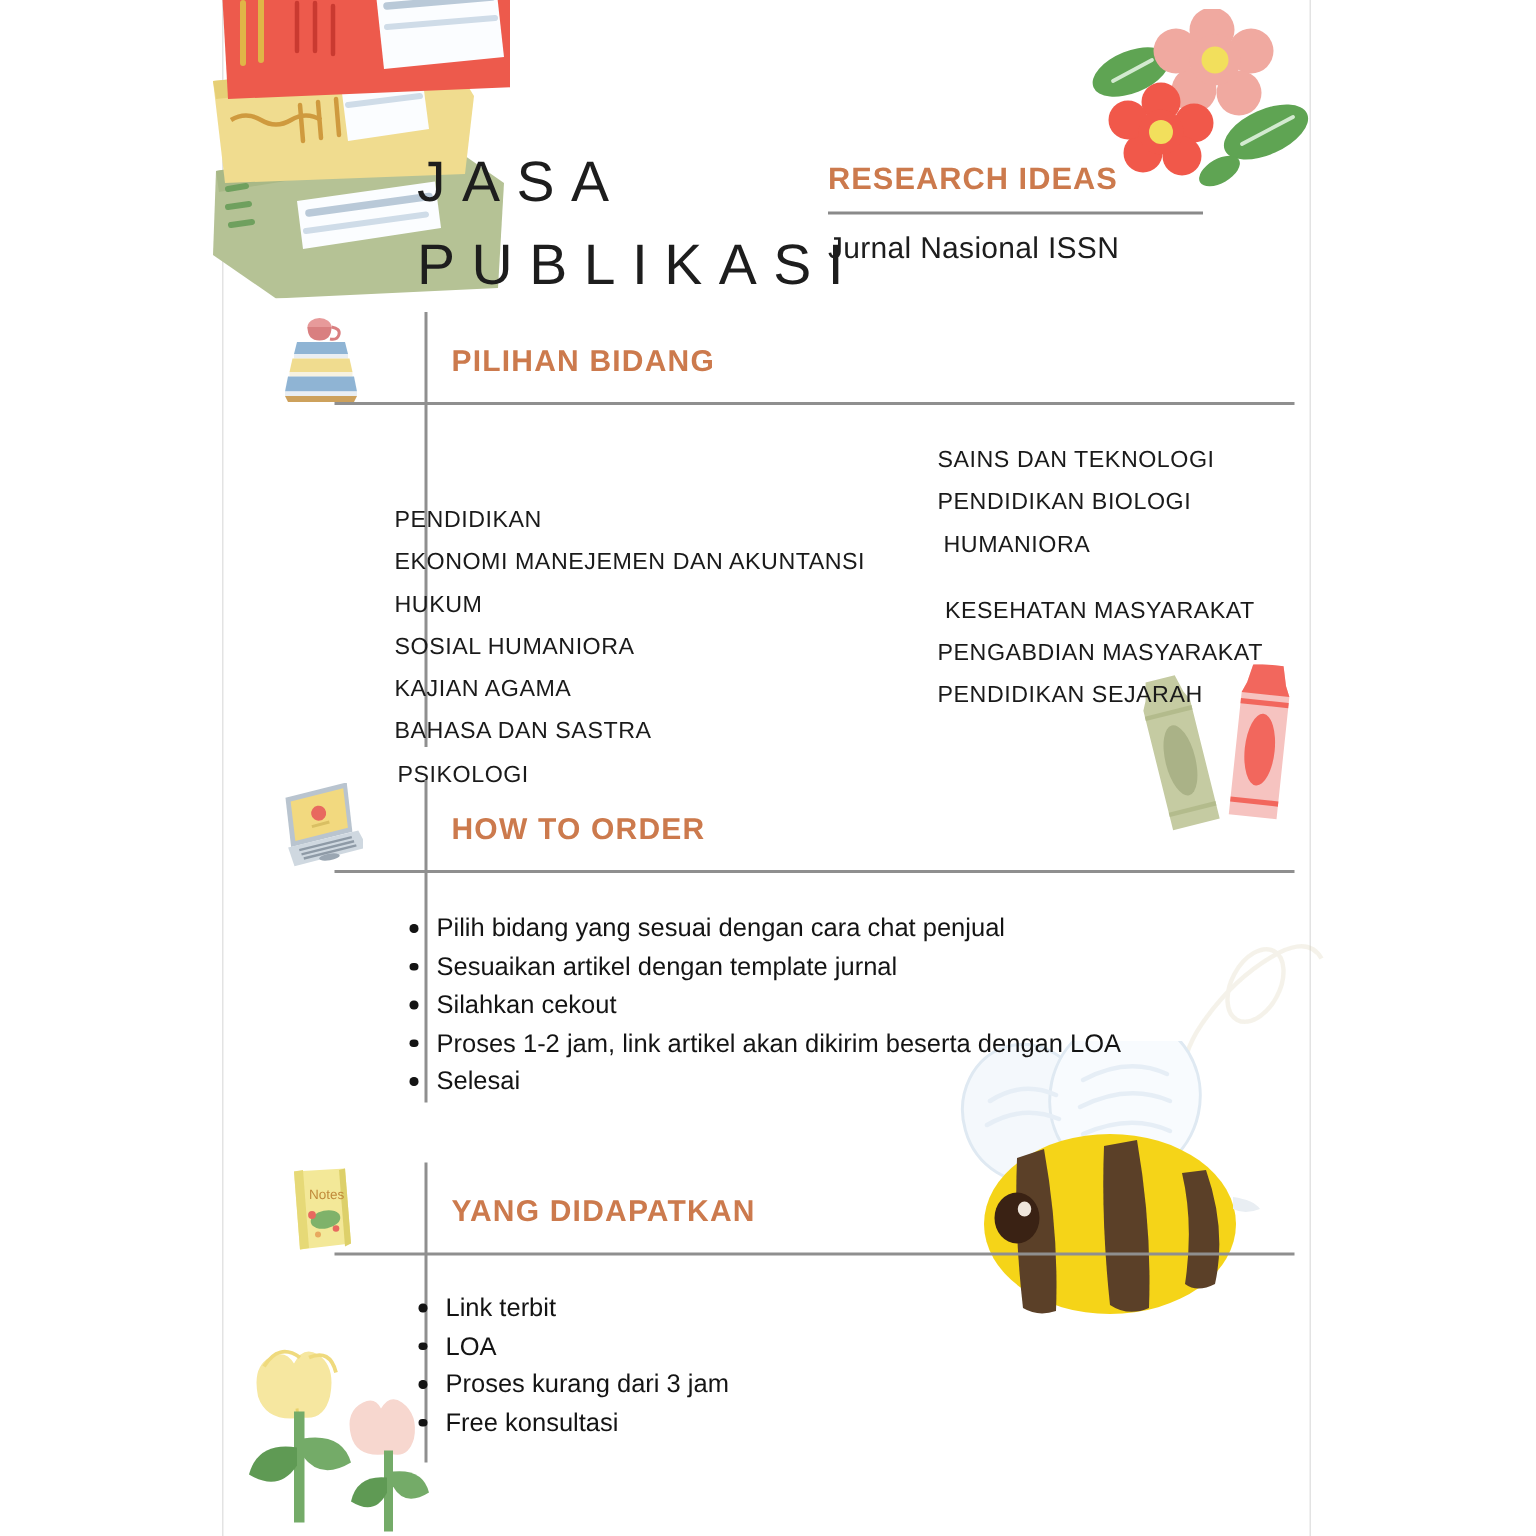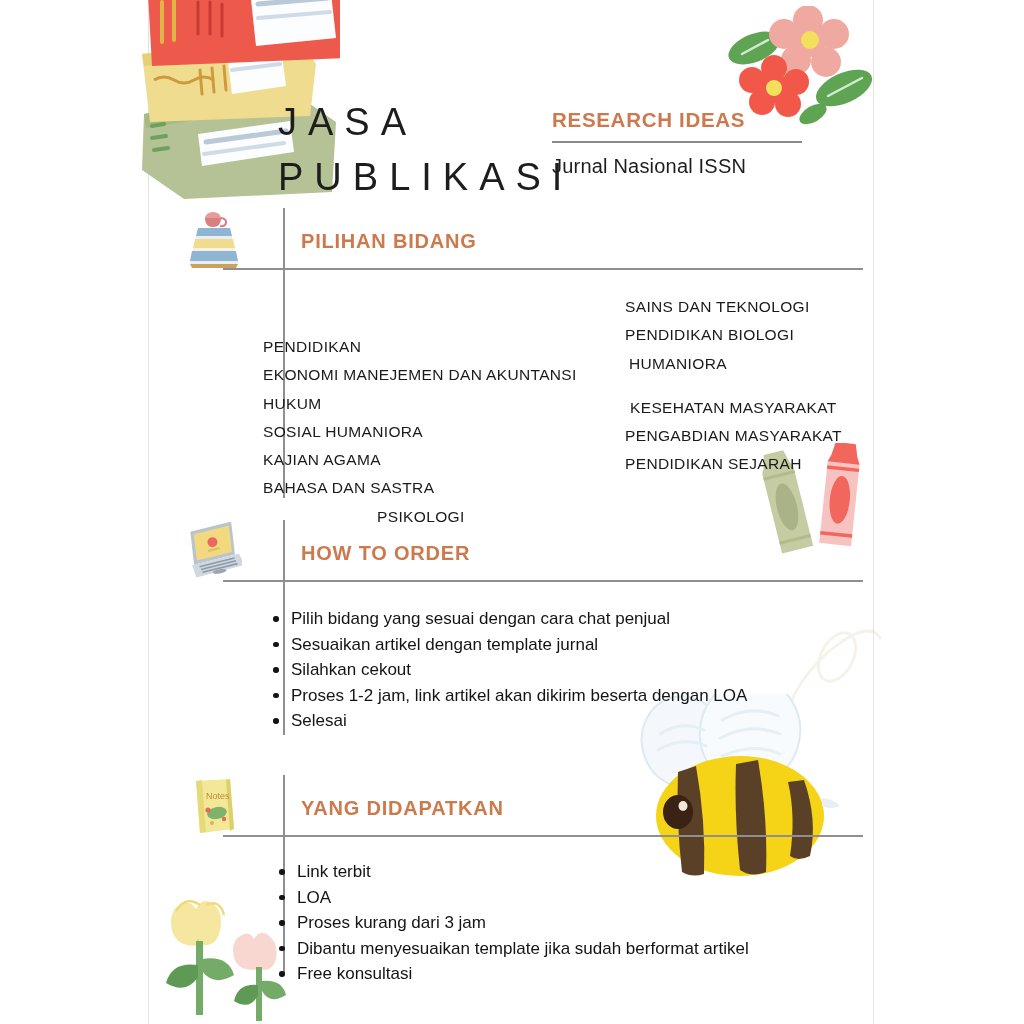--- a/index.html
+++ b/index.html
@@ -268,21 +268,21 @@
     <div class="sect-heading">PILIHAN BIDANG</div>
     <div class="sect-hrule" style="width:640px;"></div>
 
     <div class="bidang-col" id="bidang-left" style="left:77px; top:83px;margin-top:40px;">
         <div class="row">PENDIDIKAN</div>
         <div class="row">EKONOMI MANEJEMEN DAN AKUNTANSI</div>
         <div class="row">HUKUM</div>
         <div class="row">SOSIAL HUMANIORA</div>
         <div class="row">KAJIAN AGAMA</div>
         <div class="row">BAHASA DAN SASTRA</div>
-        <div class="row" style="padding-left: 2px; text-align: center;">PSIKOLOGI</div>
+        <div class="row" style="padding-left: 2px;">PSIKOLOGI</div>
       </div>
     <div class="bidang-col" id="bidang-right" style="left:439px; top:83px;">
         <div class="row">SAINS DAN TEKNOLOGI</div>
         <div class="row">PENDIDIKAN BIOLOGI</div>
         <div class="row" style="padding-left: 4px;">HUMANIORA</div>
         <div class="row" style="padding-left: 5px; margin-top: 16px;">KESEHATAN MASYARAKAT</div>
         <div class="row">PENGABDIAN MASYARAKAT</div>
         <div class="row">PENDIDIKAN SEJARAH</div>
       </div>
   </div>
@@ -384,21 +384,20 @@
       </svg>
     </div>
     <div class="sect-vline" style="top:-2px; height:200px;"></div>
     <div class="sect-heading">YANG DIDAPATKAN</div>
     <div class="sect-hrule" style="width:640px;"></div>
 
     <ul class="bullets" id="benefit-list" style="left:88px; top:80px;">
         <li>Link terbit</li>
         <li>LOA</li>
         <li>Proses kurang dari 3 jam</li>
-        <li>Dibantu menyesuaikan template jika sudah berformat artikel</li>
         <li>Free konsultasi</li>
       </ul>
   </div>
 
   <div class="tulips">
     <svg width="145" height="139" viewBox="0 0 145 139">
 
       <path d="M50 20 L50 60 q-24 4 -30 -14 q-4 -20 8 -26 q10 -6 16 4 q6 -12 16 -6 q12 8 8 28 q-4 16 -18 14 Z" fill="#f6e7a0"></path>
       <path d="M24 26 q10 -16 24 -6 M54 20 q14 -6 18 10" stroke="#efda7e" stroke-width="2.5" fill="none"></path>
       <path d="M46 54 q2 18 2 34" stroke="#e8d26d" stroke-width="2" fill="none"></path>

